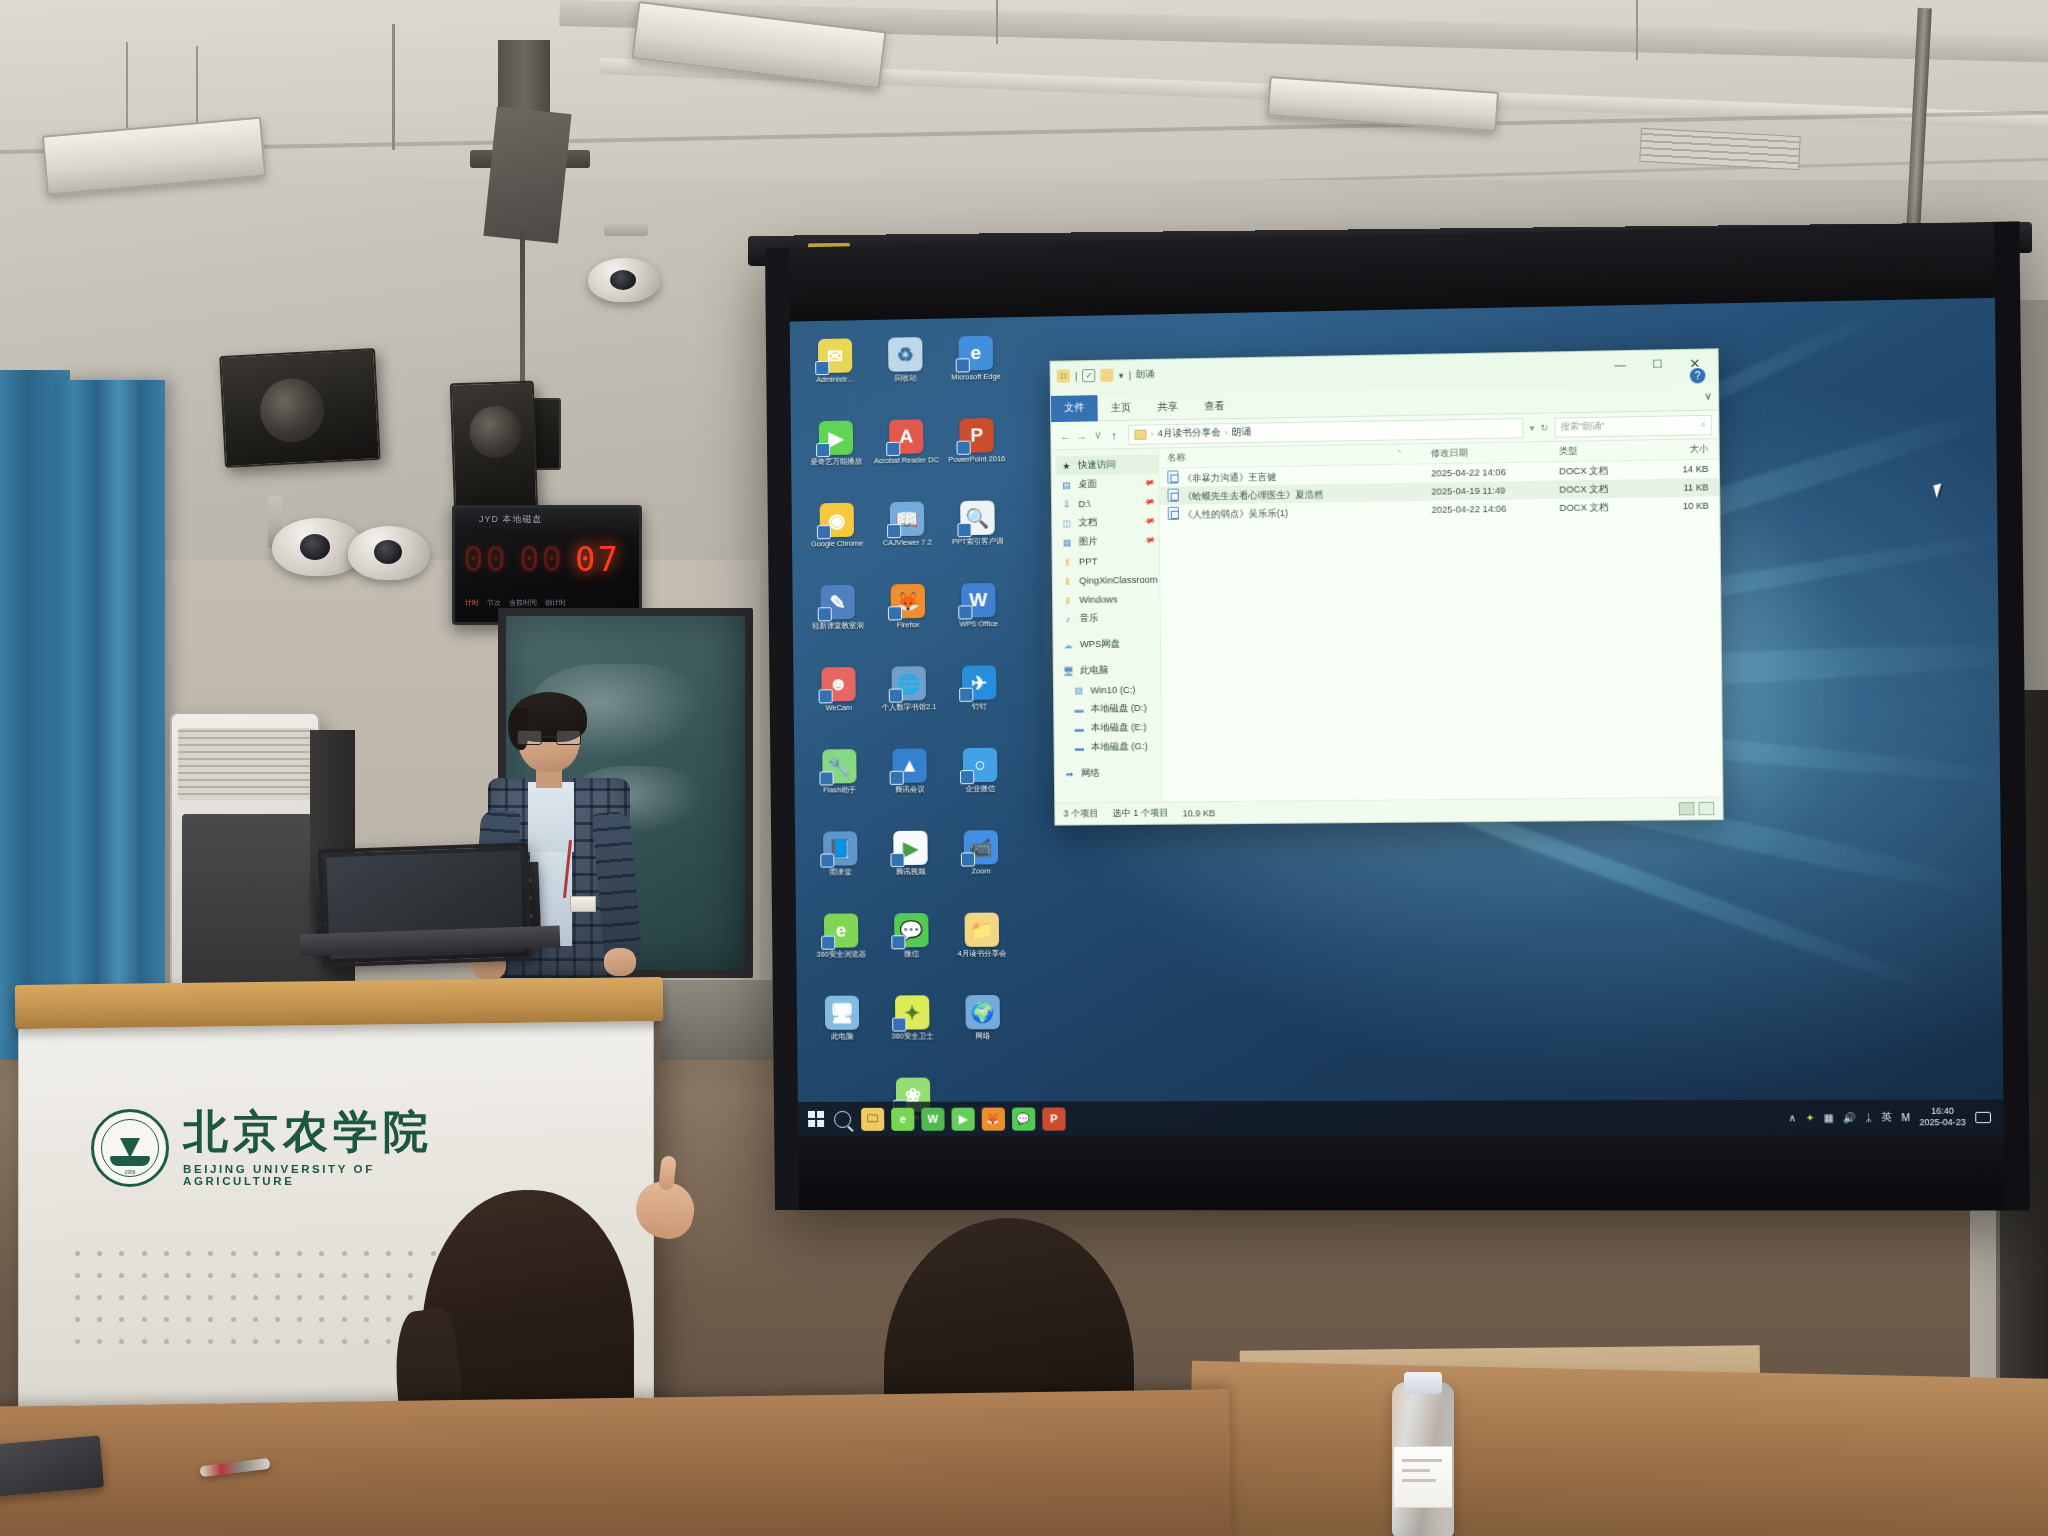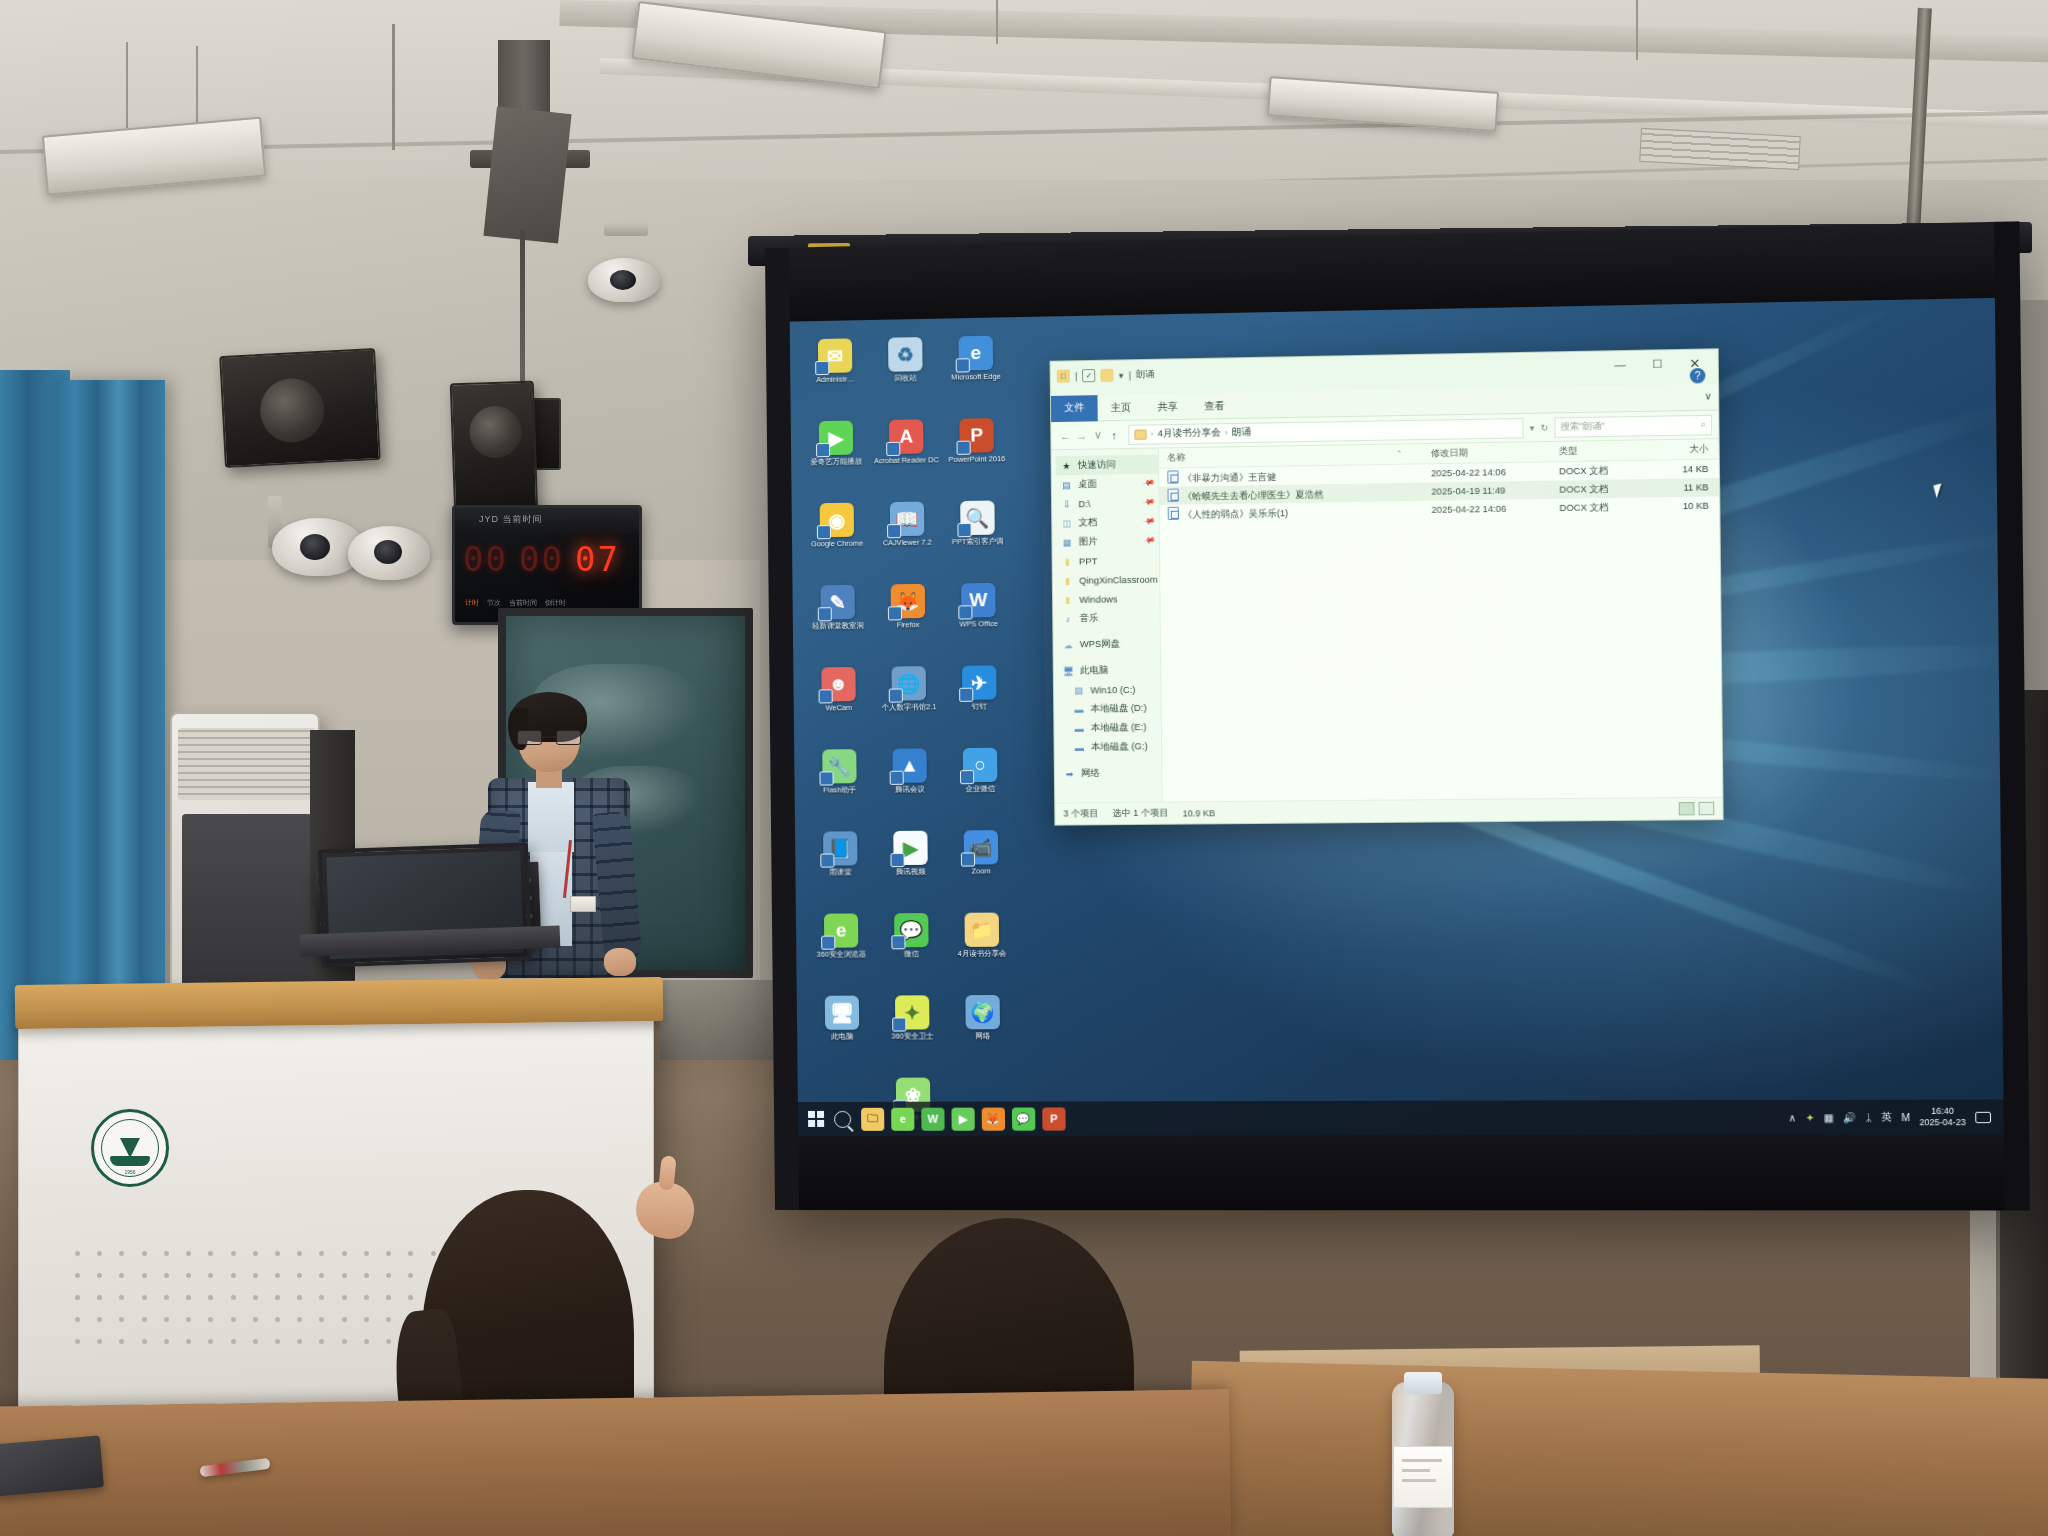--- a/index.html
+++ b/index.html
@@ -770,21 +770,21 @@
   <div class="cam-mount" style="left:268px;top:496px;width:14px;height:52px;"></div>
   <div class="dome" style="left:272px;top:518px;width:92px;height:58px;">
     <div class="dome-lens" style="left:28px;top:16px;width:30px;height:26px;"></div>
   </div>
   <div class="dome" style="left:348px;top:526px;width:82px;height:54px;">
     <div class="dome-lens" style="left:26px;top:14px;width:28px;height:24px;"></div>
   </div>
 
   <div class="led-box">
     <div class="led-head"></div>
-    <div class="led-brand">JYD 当前时间</div>
+    <div class="led-brand">JYD 本地磁盘</div>
     <div class="led-digits">
       <span class="seg dim">00</span>
       <span class="seg dim">00</span>
       <span class="seg bright">07</span>
     </div>
     <div class="led-sub">
       <span class="hot">计时</span>
       <span>节次</span>
       <span>当前时间</span>
       <span>倒计时</span>
@@ -1189,20 +1189,24 @@
   <div class="desk-strip"></div>
 
   <div class="podium">
     <div class="podium-top"></div>
     <div class="podium-logo">
       <div class="logo-seal">
         <div class="wheat"></div>
         <div class="book"></div>
         <div class="yr">1956</div>
       </div>
+      <div>
+        <div class="logo-text-cn">北京农学院</div>
+        <div class="logo-text-en">BEIJING UNIVERSITY OF AGRICULTURE</div>
+      </div>
     </div>
     <div class="podium-holes">
       <i></i>
         <i></i>
         <i></i>
         <i></i>
         <i></i>
         <i></i>
         <i></i>
         <i></i>

